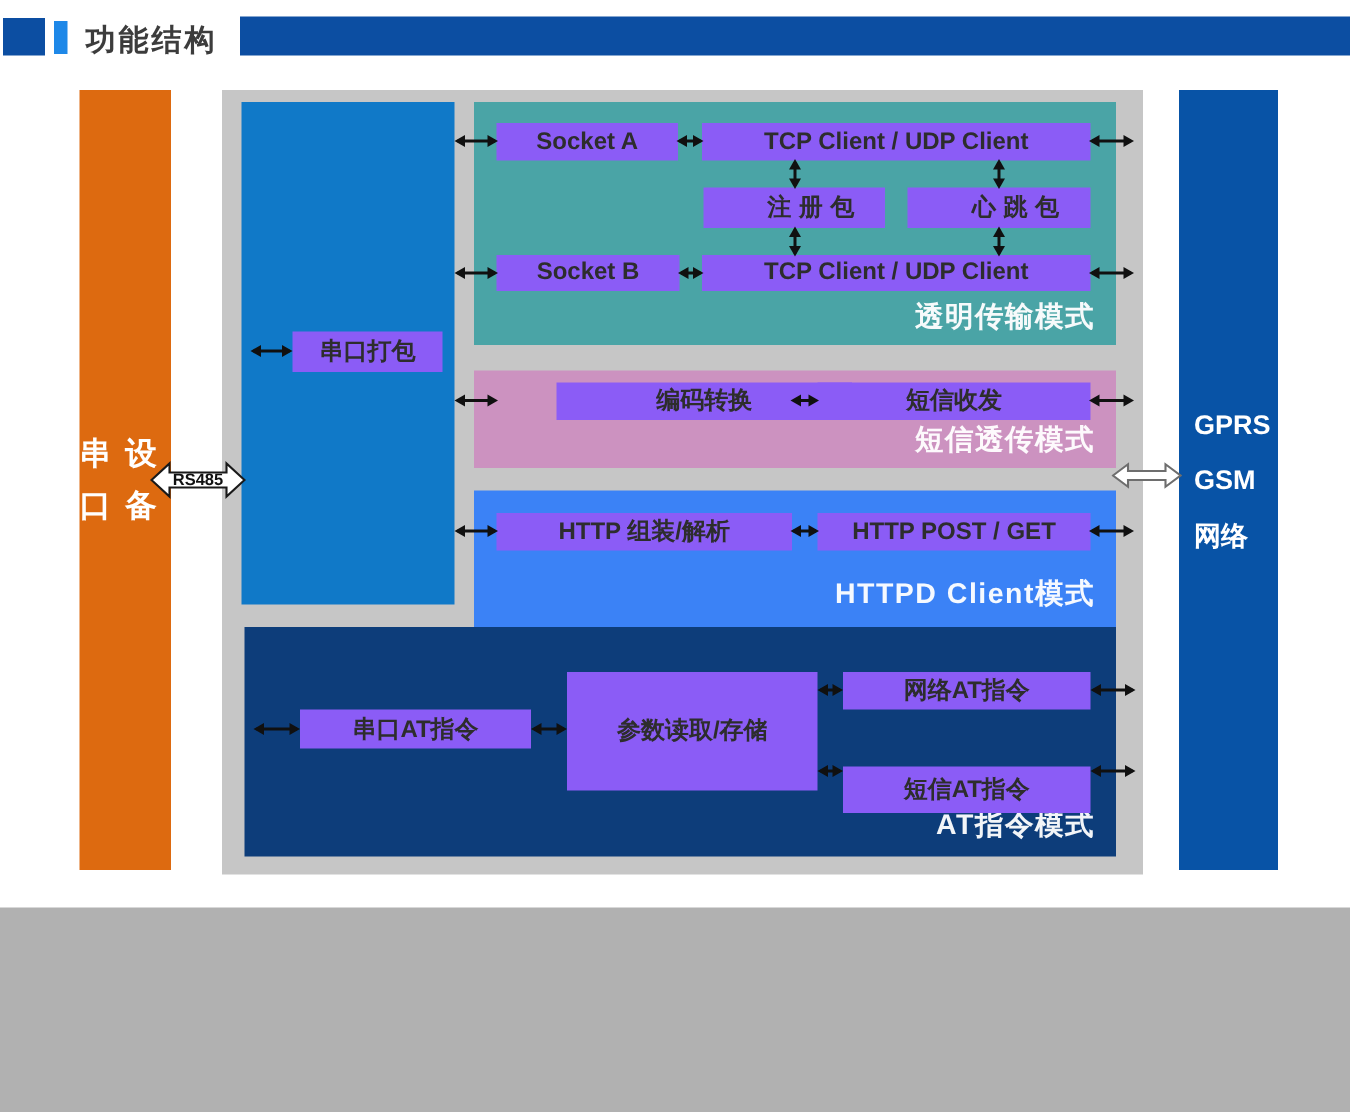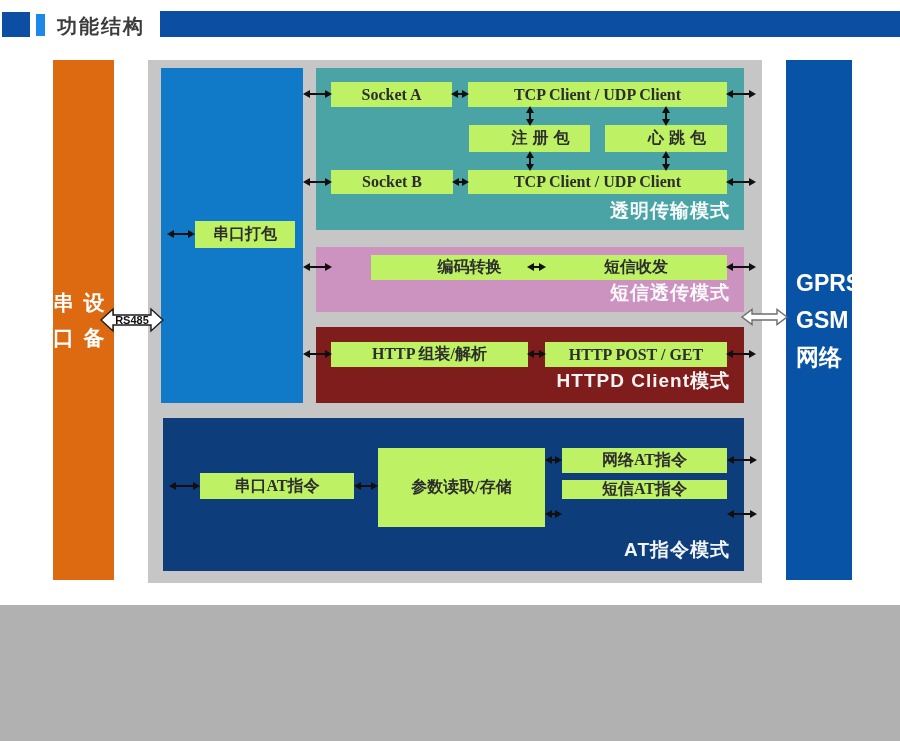--- a/index.html
+++ b/index.html
@@ -11,31 +11,31 @@
   .hdr-accent { position:absolute; left:36px; top:14px; width:9px; height:22px; }
   .hdr-title  { position:absolute; left:57px; top:13px; font-size:20px; font-weight:bold; color:#3c3c3c; letter-spacing:2px; }
   .hdr-bar    { position:absolute; left:160px; top:11px; width:740px; height:26px; }
 
   
   .orange-bar { position:absolute; left:53px; top:60px; width:61px; height:520px;
                 display:flex; flex-direction:row; align-items:center; justify-content:center;
                 color:#fff; font-size:21px; font-weight:bold; line-height:35px; }
   .right-bar  { position:absolute; left:786px; top:60px; width:66px; height:520px;
                 display:flex; flex-direction:column; justify-content:center; padding-left:10px;
-                color:#fff; font-size:23px; font-weight:bold; line-height:37px; }
+                color:#fff; font-size:18px; font-weight:bold; line-height:37px; }
 
   
   .gray-box   { position:absolute; left:148px; top:60px; width:614px; height:523px; }
   .section    { position:absolute; }
   .sec-title  { position:absolute; right:14px; bottom:6px; color:rgba(255,255,255,.95);
                 font-size:19px; font-weight:bold; letter-spacing:1px; }
 
   
-  .box { position:absolute; background:#bef264; color:#2d2d2d; font-weight:bold; font-size:16px;
-         display:flex; align-items:center; justify-content:center; white-space:nowrap;font-family:Liberation Serif, serif; }
+  .box { position:absolute; background:#8b5cf6; color:#2d2d2d; font-weight:bold; font-size:16px;
+         display:flex; align-items:center; justify-content:center; white-space:nowrap; }
   .ls4 { letter-spacing:5px; text-indent:5px;padding-left:22px; }
 
   
   .ah { position:absolute; display:block; height:2px; background:#101010; }
   .ah::before, .ah::after { content:""; position:absolute; top:-3px; width:0; height:0;
         border-top:4px solid transparent; border-bottom:4px solid transparent; }
   .ah::before { left:-2px; border-right:7px solid #101010; }
   .ah::after  { right:-2px; border-left:7px solid #101010; }
   .av { position:absolute; display:block; width:2px; background:#101010; }
   .av::before, .av::after { content:""; position:absolute; left:-3px; width:0; height:0;
@@ -96,36 +96,36 @@
 
   <div class="section" style="left: 316px; top: 247px; width: 428px; height: 65px; background-color: rgb(204, 146, 192);">
     <span class="sec-title">短信透传模式</span>
   </div>
   <div class="box" style="left:331px;top:255px;width:197px;height:25px;margin-left:40px;">编码转换</div>
   <div class="box" style="left:545px;top:255px;width:182px;height:25px;">短信收发</div>
   <i class="ah" style="left:305px;top:266px;width:25px;"></i>
   <i class="ah" style="left:529px;top:266px;width:15px;"></i>
   <i class="ah" style="left:728px;top:266px;width:26px;"></i>
 
-  <div class="section" style="left: 316px; top: 327px; width: 428px; height: 76px; background-color: #7f1d1d;">
+  <div class="section" style="left: 316px; top: 327px; width: 428px; height: 91px; background-color: #3b82f6;">
     <span class="sec-title" style="bottom:9px;">HTTPD Client模式</span>
   </div>
   <div class="box" style="left:331px;top:342px;width:197px;height:25px;">HTTP 组装/解析</div>
   <div class="box" style="left:545px;top:342px;width:182px;height:25px;text-align:center;">HTTP POST / GET</div>
   <i class="ah" style="left:305px;top:353px;width:25px;"></i>
   <i class="ah" style="left:529px;top:353px;width:15px;"></i>
   <i class="ah" style="left:728px;top:353px;width:26px;"></i>
 
   <div class="section" style="left: 163px; top: 418px; width: 581px; height: 153px; background-color: rgb(13, 61, 122);">
     <span class="sec-title" style="bottom:8px;text-align:right;">AT指令模式</span>
   </div>
   <div class="box" style="left:200px;top:473px;width:154px;height:26px;">串口AT指令</div>
   <div class="box" style="left:378px;top:448px;width:167px;height:79px;">参数读取/存储</div>
   <div class="box" style="left:562px;top:448px;width:165px;height:25px;">网络AT指令</div>
-  <div class="box" style="left:562px;top:480px;width:165px;height:19px;">短信AT指令</div>
+  <div class="box" style="left:562px;top:511px;width:165px;height:31px;">短信AT指令</div>
   <i class="ah" style="left:171px;top:485px;width:27px;"></i>
   <i class="ah" style="left:356px;top:485px;width:20px;"></i>
   <i class="ah" style="left:547px;top:459px;width:13px;"></i>
   <i class="ah" style="left:547px;top:513px;width:13px;"></i>
   <i class="ah" style="left:729px;top:459px;width:26px;"></i>
   <i class="ah" style="left:729px;top:513px;width:26px;"></i>
 
   <div class="right-bar" style="background-color: rgb(8, 83, 166);">
     <span>GPRS</span>
     <span>GSM</span>

